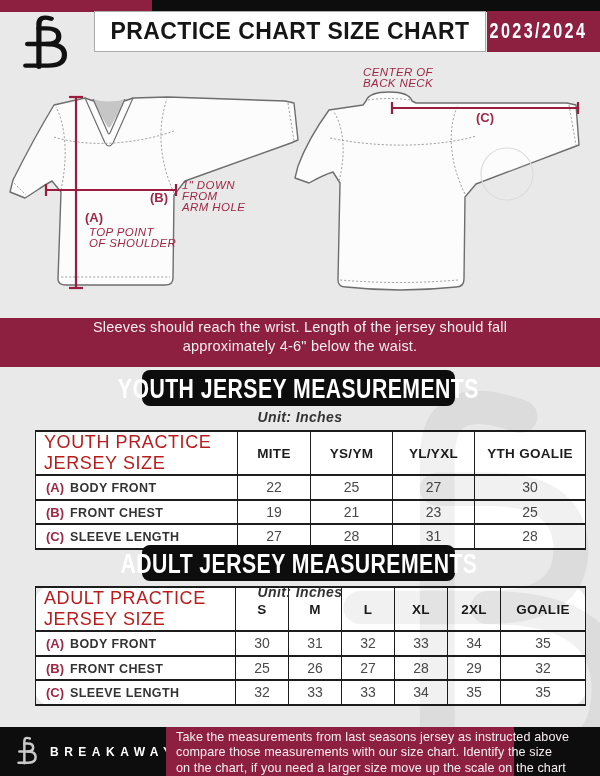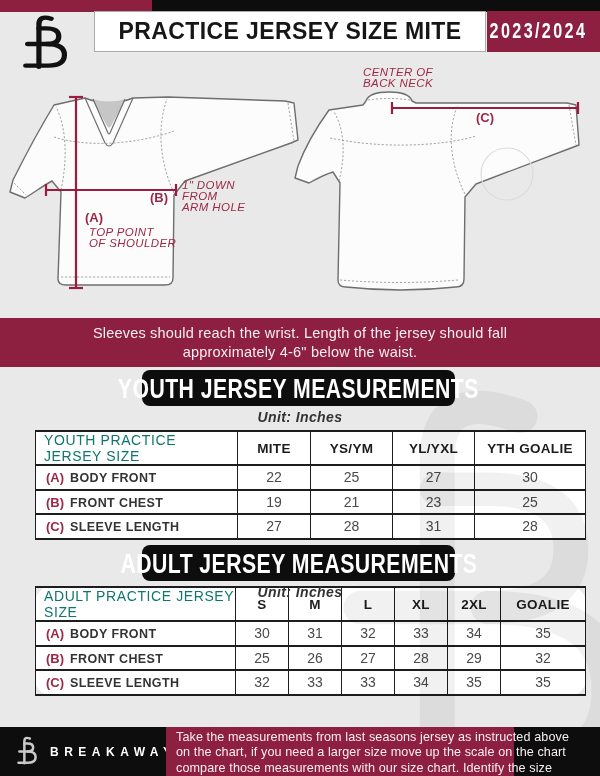--- a/index.html
+++ b/index.html
@@ -40,21 +40,21 @@
   .jersey-svg{overflow:visible;}
   .ann{
     color:var(--annotation);font-style:italic;font-size:11.5px;line-height:11px;
     letter-spacing:.4px;font-weight:500;white-space:nowrap;z-index:2;
   }
   .ann-key{color:var(--annotation);font-weight:bold;font-size:13px;line-height:13px;z-index:2;}
 
   
   .notice-banner{
     left:0;top:318px;width:600px;height:49px;background:var(--maroon);
-    display:flex;align-items:center;justify-content:center;z-index:3;
+    display:flex;align-items:flex-start;justify-content:center;z-index:3;
   }
   .notice-banner div{
     max-width:478px;text-align:center;color:#f7eef1;font-size:14.5px;line-height:19px;letter-spacing:.2px;
   }
 
   
   .heading-box{
     left:142px;width:313px;height:36px;background:var(--black);border-radius:8px;
     display:flex;align-items:center;justify-content:center;z-index:3;
   }
@@ -70,21 +70,21 @@
   
   .size-table{
     border-collapse:collapse;background:#fff;table-layout:fixed;width:550px;z-index:1;
   }
   .size-table th,.size-table td{
     border:1px solid var(--table-line);height:24.5px;vertical-align:middle;
     border-top-width:2px;border-bottom-width:2px;overflow:hidden;
   }
   .size-table th.size-col{font-size:13.5px;font-weight:700;color:#1c1c1c;text-align:center;letter-spacing:.3px;}
   .size-table th.label-col{
-    font-size:14px;font-weight:400;color:#0f766e;text-align:left;padding-left:8px;letter-spacing:.6px;
+    font-size:18px;font-weight:400;color:#b91c1c;text-align:left;padding-left:8px;letter-spacing:.6px;
   }
   .size-table td.label-cell{text-align:left;padding-left:10px;white-space:nowrap;}
   .row-key{color:var(--annotation);font-weight:bold;font-size:13px;}
   .row-label{color:#333;font-weight:600;font-size:12.5px;letter-spacing:.4px;margin-left:6px;}
   .size-table td.value-cell{text-align:center;font-size:14px;color:#4a4a4a;margin-top:41px;}
 
   
   .watermark{left:310px;top:380px;width:350px;height:455px;z-index:2;pointer-events:none;}
 
   
@@ -106,21 +106,21 @@
 
 <svg class="abs header-logo" viewBox="0 0 110 150" preserveAspectRatio="none">
   <g fill="none" stroke="#111" stroke-width="11" stroke-linecap="round">
     <path d="M66 12 Q40 2 40 26 L40 132"></path>
     <path d="M40 36 L56 36 Q82 36 82 56 Q82 75 56 75 L16 75"></path>
     <path d="M56 75 Q94 75 94 102 Q94 129 60 129 L12 129"></path>
   </g>
 </svg>
 
 <div class="abs title-box">
-  <span>PRACTICE JERSEY SIZE MITE</span>
+  <span>PRACTICE CHART SIZE CHART</span>
 </div>
 <div class="abs season-box">
   <span>2023/2024</span>
 </div>
 
 <svg class="abs jersey-svg" style="left:8px;top:86px;width:296px;height:212px;" viewBox="0 0 296 212">
   <path d="M77 12 L46 19 C32 42 14 76 5 94 L2 106 L17 112 C27 106 36 99 44 95 L53 106 L50 193
            Q50 199 58 199 L157 199 Q165 199 165 192 L166 109 L177 95 L283 57 L290 54 L286 17
            L277 15 L160 11 L125 12 Q101 22 77 12 Z" fill="#fcfcfc" stroke="#6e6e6e" stroke-width="1.4" stroke-linejoin="round"></path>
   <path d="M84 13 Q101 18 118 13 L103 40 Q101 43 99 40 Z" fill="#c6c6c6" stroke="none"></path>
@@ -313,16 +313,16 @@
       <g fill="none" stroke="#c9c9c9" stroke-width="12" stroke-linecap="round">
         <path d="M66 12 Q40 2 40 26 L40 132"></path>
         <path d="M40 36 L56 36 Q82 36 82 56 Q82 75 56 75 L16 75"></path>
         <path d="M56 75 Q94 75 94 102 Q94 129 60 129 L12 129"></path>
       </g>
     </svg>
     <span class="brand-text">BREAKAWAY</span>
   </div>
   <div class="footer-note">
     <div>Take the measurements from last seasons jersey as instructed above</div>
+    <div>compare those measurements  with our size chart. Identify the size</div>
     <div>on the chart, if you need a larger size move up the scale on the chart</div>
-    <div>compare those measurements  with our size chart. Identify the size</div>
   </div>
 </div>
 
 </body></html>

